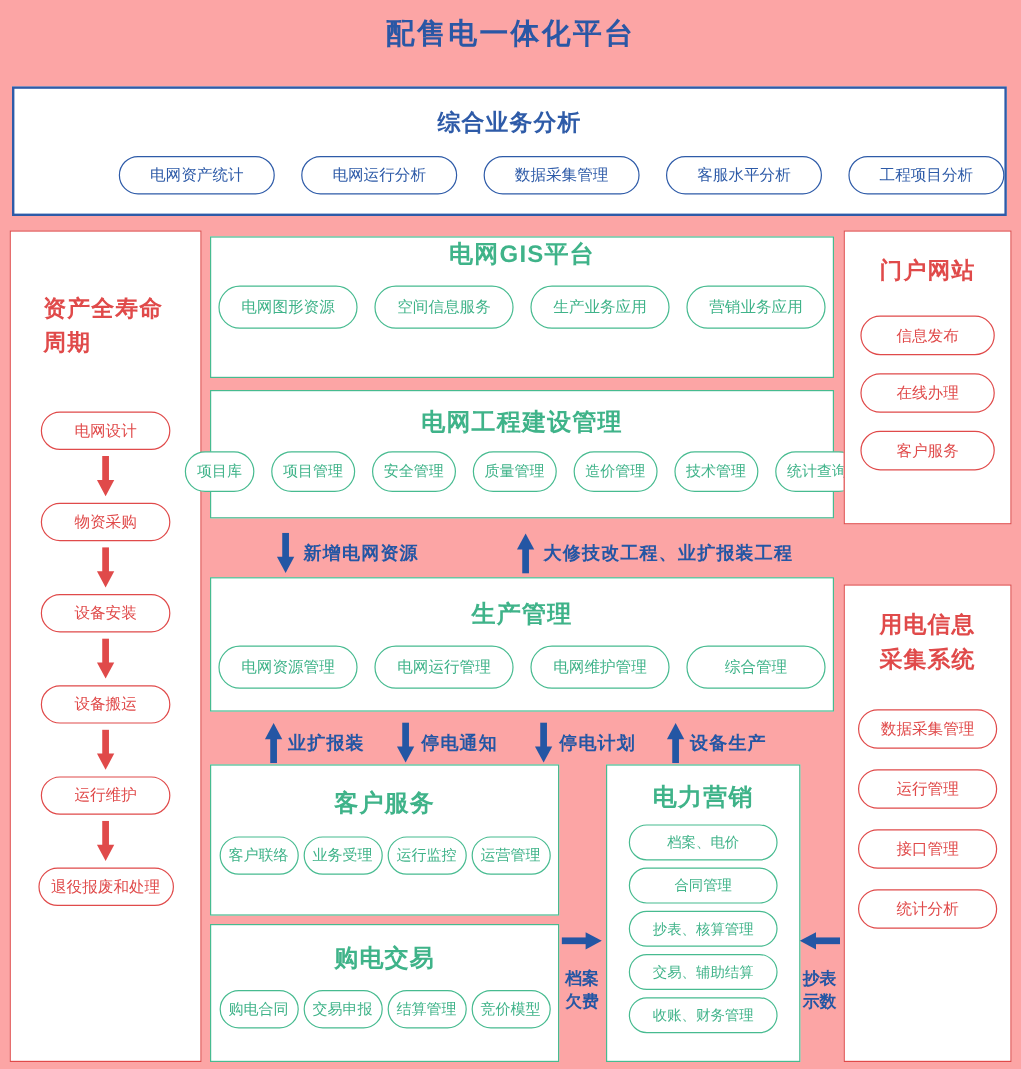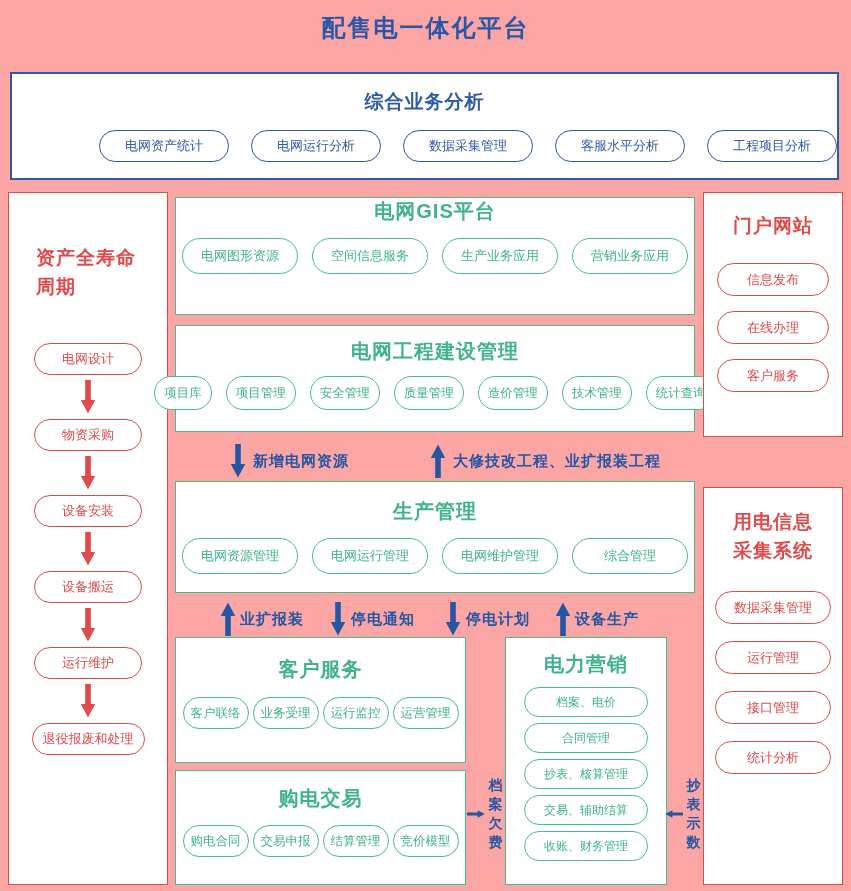--- a/index.html
+++ b/index.html
@@ -101,21 +101,21 @@
   .flow-item { position:absolute; top:0; height:36px; display:flex; align-items:center; gap:7px; }
   .flow-label { font-size:15px; font-weight:bold; color:#2456A4; letter-spacing:1px; }
   #flow1 .f1 { left:55px; }
   #flow1 .f2 { left:255px; }
   #flow2 .f1 { left:45px;  gap:4px; }
   #flow2 .f2 { left:155px; gap:5px; }
   #flow2 .f3 { left:270px; gap:5px; }
   #flow2 .f4 { left:380px; gap:4px; }
 
   
-  .v-flow { position:absolute; display:flex; flex-direction:row; align-items:center; gap:3px; width:36px; }
+  .v-flow { position:absolute; display:flex; flex-direction:column; align-items:center; gap:14px; width:36px; }
   #archive-flow { left:467px; top:776px; }
   #meter-flow   { left:665px; top:776px; }
   .v-flow .flow-label { font-size:14px; line-height:1.35; text-align:center; letter-spacing:0; }
 </style>
 </head>
 <body>
 
 <svg width="0" height="0" style="position:absolute">
   <defs>
     <g id="arr-v">

